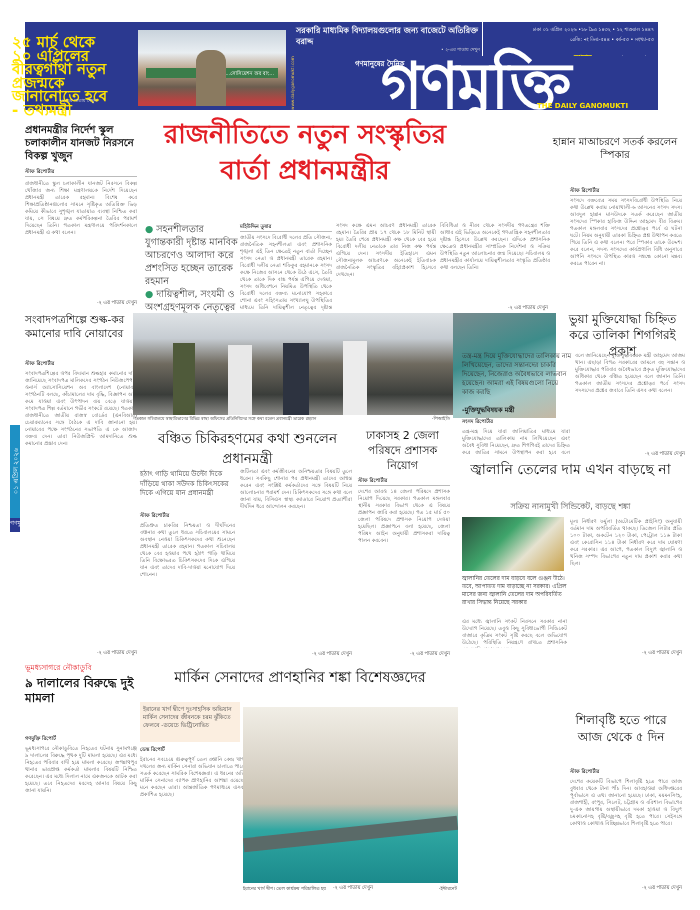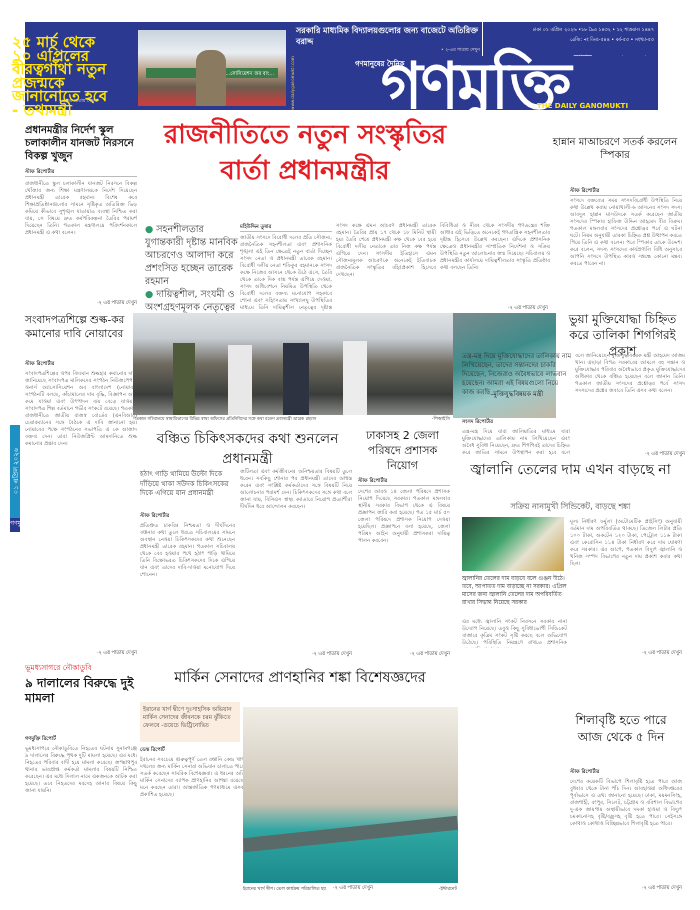--- a/index.html
+++ b/index.html
@@ -104,27 +104,27 @@
 <div class="abs" style="left:400px;top:416px;width:50px;font-size:4.5px;color:#333;text-align:right;">-পিআইডি</div>
 
 <div class="abs hannan-head">হান্নান মাআচরণে সতর্ক করলেন স্পিকার</div>
 <div class="abs byline" style="left:570px;top:187px;">স্টাফ রিপোর্টার</div>
 <div class="abs rule" style="left:570px;top:195px;width:112px;"></div>
 <div class="abs body-text" style="left:570px;top:197px;width:112px;height:110px;">সংসদে বক্তব্যের সময় সংসদবিরোধী উপস্থিতি নিয়ে কথা উল্লেখ করায় নোয়াখালী-৬ আসনের সংসদ সদস্য আবদুল হান্নান মাসউদকে সতর্ক করেছেন জাতীয় সংসদের স্পিকার হাফিজ উদ্দিন আহমেদ বীর বিক্রম। গতকাল মঙ্গলবার সংসদের প্রশ্নোত্তর পর্বে এ ঘটনা ঘটে। নিয়ম অনুযায়ী তারকা চিহ্নিত প্রশ্ন উত্থাপন করতে গিয়ে তিনি এ কথা বলেন। পরে স্পিকার তাকে উদ্দেশ্য করে বলেন, সদস্য সংসদের কার্যপ্রণালি বিধি অনুসারে আপনি সংসদে উপস্থিত কারও সম্বন্ধে কোনো মন্তব্য করতে পারেন না।</div>
 
 <div class="abs photo" style="left:453px;top:313px;width:103px;height:105px;background:linear-gradient(160deg,#7a8b8f 0%,#3d8c8a 40%,#9fcaca 70%,#c5b8a4 100%);"></div>
 <div class="abs" style="left:560px;top:311px;width:125px;font-size:12px;line-height:16px;text-align:center;">ভুয়া মুক্তিযোদ্ধা চিহ্নিত করে তালিকা শিগগিরই প্রকাশ</div>
 <div class="abs" style="left:462px;top:352px;width:110px;font-size:6.5px;line-height:9px;color:#333;">তন্ত্র-মন্ত্র দিয়ে মুক্তিযোদ্ধাদের তালিকায় নাম লিখিয়েছেন, তাদের সন্তানদের চাকরি দিয়েছেন, নিজেরাও অবৈধভাবে লাভবান হয়েছেন। আমরা এই বিষয়গুলো নিয়ে কাজ করছি</div>
-<div class="abs" style="left:462px;top:389px;width:110px;font-size:6.5px;font-weight:normal;text-align:center;">-মুক্তিযুদ্ধবিষয়ক মন্ত্রী</div>
+<div class="abs" style="left:462px;top:405px;width:110px;font-size:6.5px;font-weight:bold;">-মুক্তিযুদ্ধবিষয়ক মন্ত্রী</div>
 <div class="abs byline" style="left:462px;top:418px;">সংসদ রিপোর্টার</div>
 <div class="abs body-text" style="left:462px;top:428px;width:108px;height:28px;">তন্ত্র-মন্ত্র দিয়ে যারা জালিয়াতির মাধ্যমে যারা মুক্তিযোদ্ধাদের তালিকায় নাম লিখিয়েছেন এবং অবৈধ সুবিধা নিয়েছেন, দ্রুত শিগগিরই তাদের চিহ্নিত করে জাতির সামনে উপস্থাপন করা হবে বলে জানিয়েছেন মুক্তিযুদ্ধবিষয়ক মন্ত্রী।</div>
 <div class="abs body-text" style="left:575px;top:352px;width:110px;height:98px;">বলে জানিয়েছেন মুক্তিযুদ্ধবিষয়ক মন্ত্রী আহমেদ আজম খান। এছাড়া বিগত সরকারের আমলে বহু সন্তান ও মুক্তিযোদ্ধার পরিবার অবৈধভাবে প্রকৃত মুক্তিযোদ্ধাদের অধিকার থেকে বঞ্চিত হয়েছেন বলে জানান তিনি। গতকাল জাতীয় সংসদের প্রশ্নোত্তর পর্বে সংসদ সদস্যদের প্রশ্নের জবাবে তিনি এসব কথা বলেন।</div>
 <div class="abs cont" style="left:575px;top:450px;width:110px;">-২ এর পাতায় দেখুন</div>
 
-<div class="abs" style="left:140px;top:428px;width:215px;font-size:13.5px;line-height:20px;text-align:center;">বঞ্চিত চিকিৎসকদের কথা শুনলেন প্রধানমন্ত্রী</div>
+<div class="abs" style="left:140px;top:428px;width:215px;font-size:13.5px;line-height:20px;text-align:center;">বঞ্চিত চিকিরহণমের কথা শুনলেন প্রধানমন্ত্রী</div>
 <div class="abs" style="left:140px;top:470px;width:95px;font-size:6.8px;line-height:9.5px;color:#444;">হঠাৎ গাড়ি থামিয়ে উল্টো দিকে দাঁড়িয়ে থাকা সউদক চিকিৎসকের দিকে এগিয়ে যান প্রধানমন্ত্রী</div>
 <div class="abs byline" style="left:140px;top:512px;">স্টাফ রিপোর্টার</div>
 <div class="abs body-text" style="left:140px;top:522px;width:95px;height:130px;">প্রতিশ্রুত চাকরির নিশ্চয়তা ও দীর্ঘদিনের বঞ্চনার কথা তুলে ধরতে সচিবালয়ের সামনে অবস্থান নেওয়া চিকিৎসকদের কথা শুনেছেন প্রধানমন্ত্রী তারেক রহমান। গতকাল সচিবালয় থেকে বের হওয়ার পথে হঠাৎ গাড়ি থামিয়ে তিনি বিক্ষোভরত চিকিৎসকদের দিকে এগিয়ে যান এবং তাদের দাবি-দাওয়া মনোযোগ দিয়ে শোনেন।</div>
 <div class="abs body-text" style="left:240px;top:468px;width:112px;height:182px;">জটিলতা এবং কর্মজীবনের অনিশ্চয়তার বিষয়টি তুলে ধরেন। সবকিছু শোনার পর প্রধানমন্ত্রী তাদের আশ্বস্ত করেন এবং সংশ্লিষ্ট কর্মকর্তাদের সঙ্গে বিষয়টি নিয়ে আলোচনার পরামর্শ দেন। চিকিৎসকদের সঙ্গে কথা বলে জানা যায়, বিসিএস স্বাস্থ্য ক্যাডারে নিয়োগ প্রত্যাশীরা দীর্ঘদিন ধরে আন্দোলন করছেন।</div>
 <div class="abs cont" style="left:240px;top:650px;width:112px;">-২ এর পাতায় দেখুন</div>
 
 <div class="abs" style="left:355px;top:428px;width:95px;font-size:11px;line-height:15px;text-align:center;">ঢাকাসহ 2 জেলা পরিষদে প্রশাসক নিয়োগ</div>
 <div class="abs byline" style="left:358px;top:477px;">স্টাফ রিপোর্টার</div>
 <div class="abs rule" style="left:358px;top:485px;width:92px;"></div>
 <div class="abs body-text" style="left:358px;top:488px;width:92px;height:162px;">দেশের আরও ১৪ জেলা পরিষদে প্রশাসক নিয়োগ দিয়েছে সরকার। গতকাল মঙ্গলবার স্থানীয় সরকার বিভাগ থেকে এ বিষয়ে প্রজ্ঞাপন জারি করা হয়েছে। গত ১৫ মার্চ ৫০ জেলা পরিষদে প্রশাসক নিয়োগ দেওয়া হয়েছিল। প্রজ্ঞাপনে বলা হয়েছে, জেলা পরিষদ আইন অনুযায়ী প্রশাসকরা দায়িত্ব পালন করবেন।</div>

